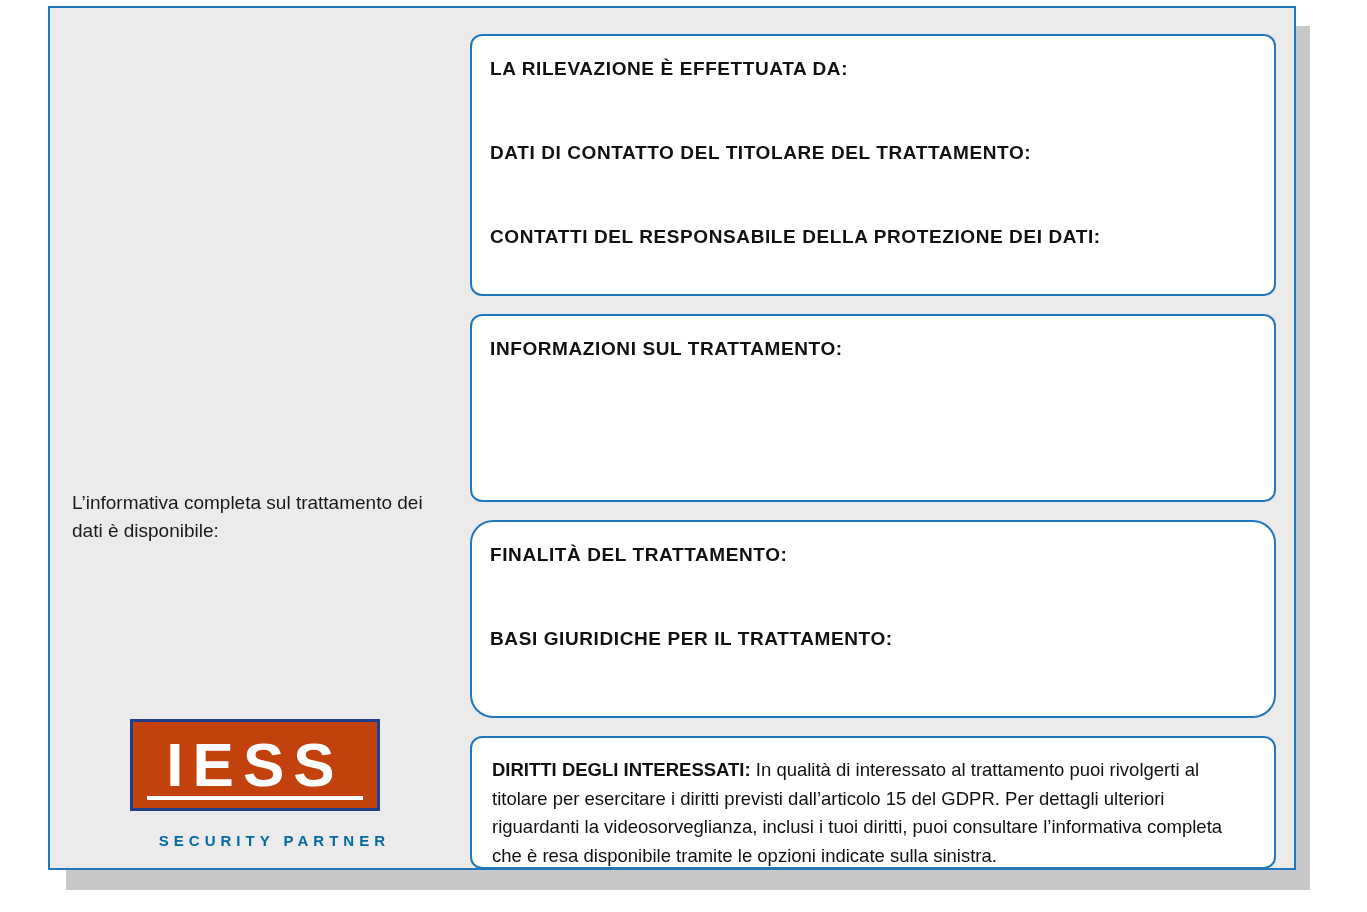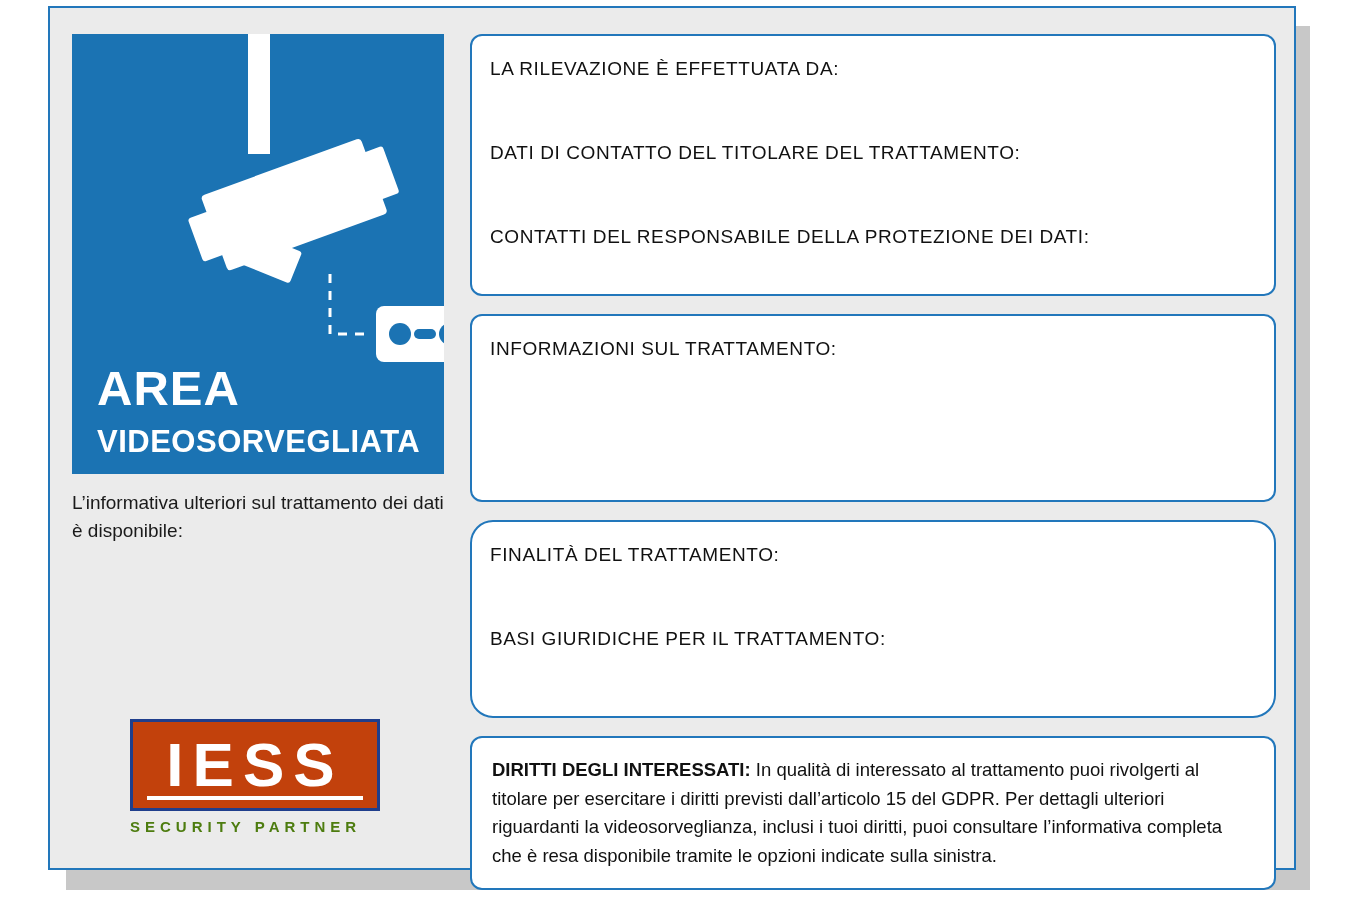--- a/index.html
+++ b/index.html
@@ -125,23 +125,23 @@
   }
   #logo-box .underline {
     position: absolute;
     left: 14px;
     right: 14px;
     bottom: 8px;
     height: 4px;
     background: #ffffff;
   }
   #logo-tag {
-    margin-top: 7px;
-    text-align: left;
-    color: #4d7c0f;
+    margin-top: 21px;
+    text-align: right;
+    color: #0369a1;
     font-size: 15px;
     letter-spacing: 5px;
     font-weight: bold;
   }
 
   
   #right-col {
     position: absolute;
     left: 420px;
     top: 26px;
@@ -149,81 +149,54 @@
   }
   .field-box {
     border: 2px solid #2277bb;
     border-radius: 12px;
     background: #ffffff;
     margin-bottom: 18px;
     padding: 22px 18px 18px 18px;
   }
   .field-label {
     font-size: 19px;
-    font-weight: normal;
+    font-weight: bold;
     color: #111111;
     letter-spacing: 0.6px;
     margin-bottom: 62px;
   }
   .field-label.last { margin-bottom: 0; }
 
   #box1 { height: 262px; }
   #box2 { height: 188px; }
   #box3 { height: 198px; border-radius: 23px; }
   #box4 {
-    height: 154px;
+    height: 133px;
     padding: 18px 20px;
   }
   #rights-text {
     font-size: 18.5px;
     line-height: 1.55;
     color: #111111;
   }
   #rights-text b { font-weight: bold; }
 </style>
 </head>
 <body>
 
 <div id="stage">
 
   <div id="shadow"></div>
 
   <div id="plate">
 
     <div id="left-col">
 
-      <div id="camera-panel">
-
-        <svg id="camera-art" viewBox="0 0 372 340">
-
-          <rect x="176" y="0" width="22" height="120" fill="#ffffff"></rect>
-
-          <g transform="rotate(-20 210 175)">
-            <rect x="138" y="135" width="170" height="80" rx="4" fill="#ffffff"></rect>
-            <rect x="300" y="150" width="26" height="50" rx="3" fill="#ffffff"></rect>
-            <rect x="118" y="152" width="22" height="46" rx="3" fill="#ffffff"></rect>
-          </g>
-
-          <g transform="rotate(22 196 228)">
-            <rect x="168" y="206" width="56" height="34" rx="3" fill="#ffffff"></rect>
-          </g>
-
-          <path d="M258 240 L258 300 L300 300" fill="none" stroke="#ffffff" stroke-width="3" stroke-dasharray="9 8"></path>
-
-          <rect x="304" y="272" width="96" height="56" rx="8" fill="#ffffff"></rect>
-          <circle cx="328" cy="300" r="11" fill="#1b73b3"></circle>
-          <circle cx="378" cy="300" r="11" fill="#1b73b3"></circle>
-          <rect x="342" y="295" width="22" height="10" rx="5" fill="#1b73b3"></rect>
-        </svg>
-
-        <div id="area-title">AREA</div>
-        <div id="area-sub">VIDEOSORVEGLIATA</div>
-      </div>
-
-      <div id="left-note">L’informativa ulteriori sul trattamento dei dati è disponibile:</div>
+
+      <div id="left-note">L’informativa completa sul trattamento dei dati è disponibile:</div>
 
       <div id="logo-wrap">
         <div id="logo-box">
           <div class="letters">IESS</div>
           <div class="underline"></div>
         </div>
         <div id="logo-tag">SECURITY PARTNER</div>
       </div>
 
     </div>

